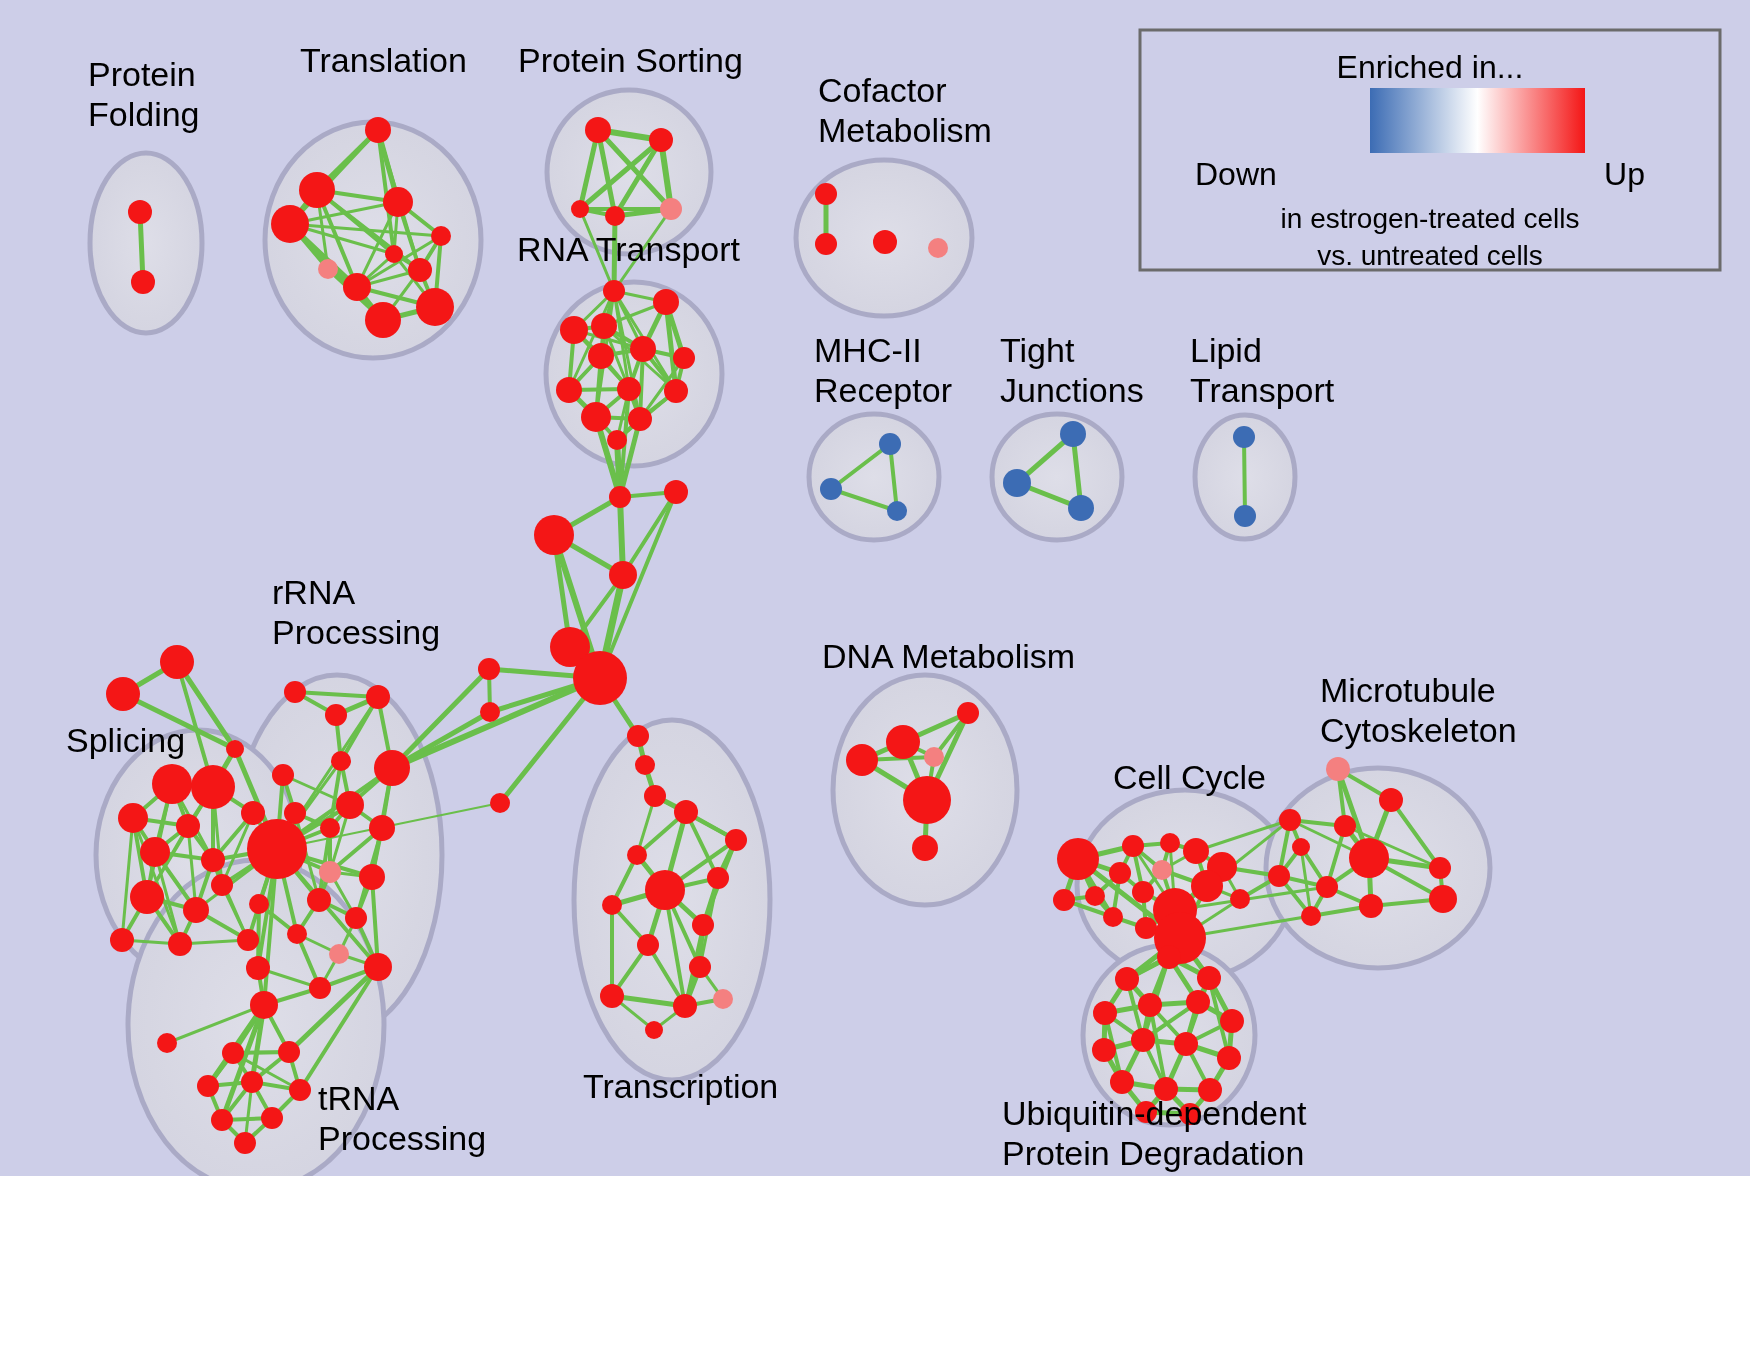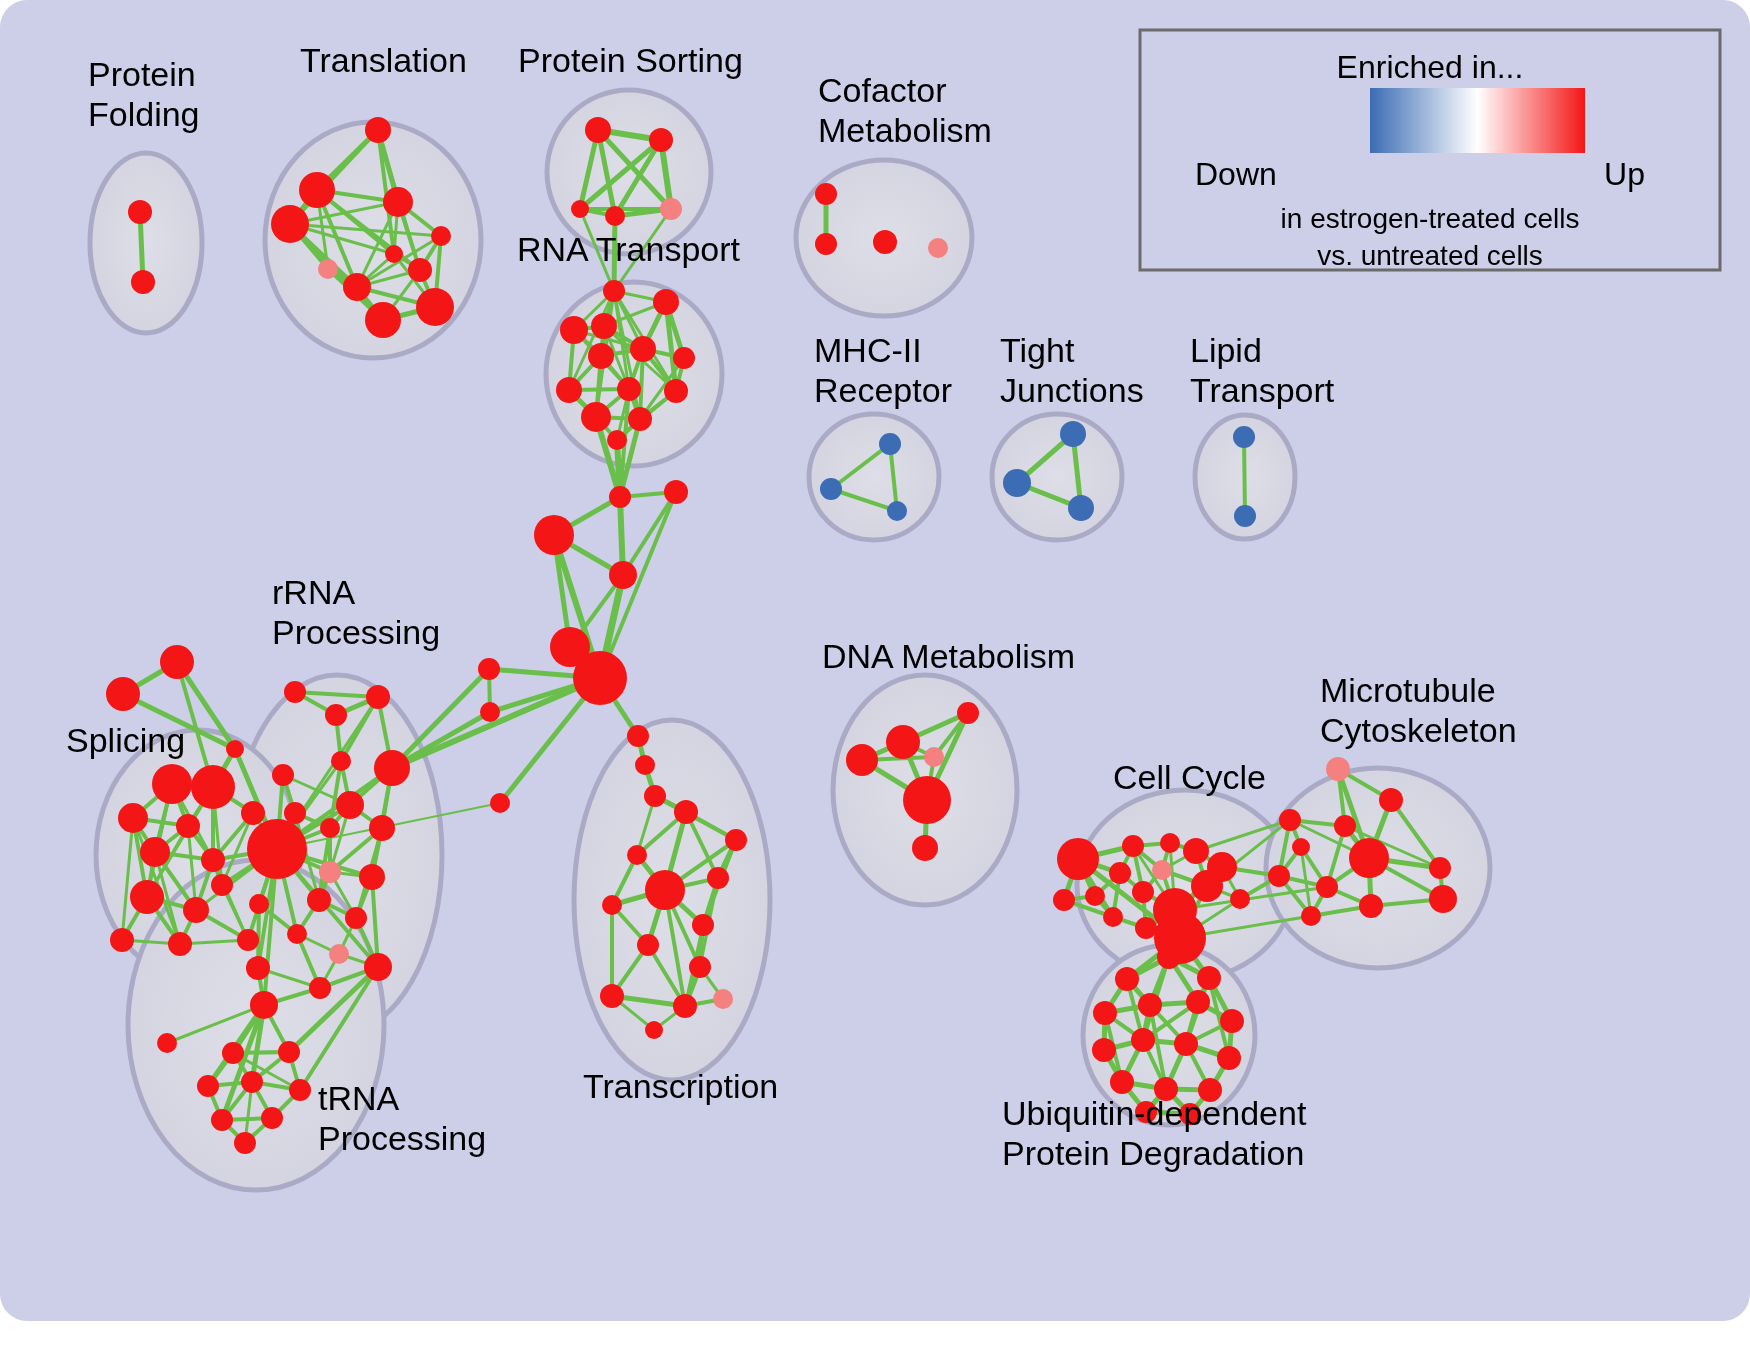--- a/index.html
+++ b/index.html
@@ -3,24 +3,23 @@
 <meta charset="utf-8">
 <style>
   html, body {
     margin: 0;
     padding: 0;
     background: #ffffff;
   }
   #root {
     position: relative;
     width: 1750px;
-    height: 1321px;
+    height: 1176px;
     overflow: hidden;
     font-family: "Liberation Sans", sans-serif;
-    border-radius: 27px;
   }
   #canvas {
     position: absolute;
     left: 0; top: 0;
     width: 1750px;
     height: 1360px;
     display: block;
   }
   .cluster-label {
     font-family: "Liberation Sans", sans-serif;

